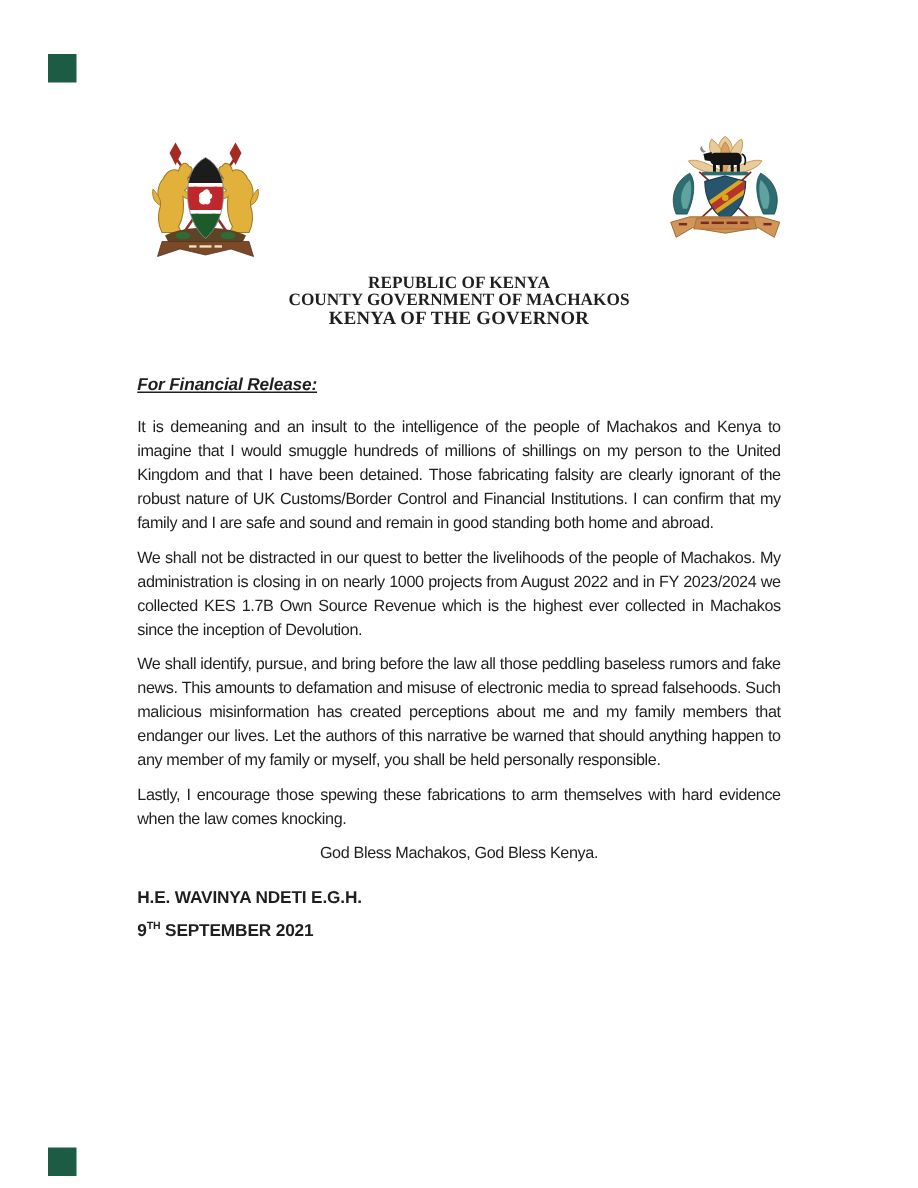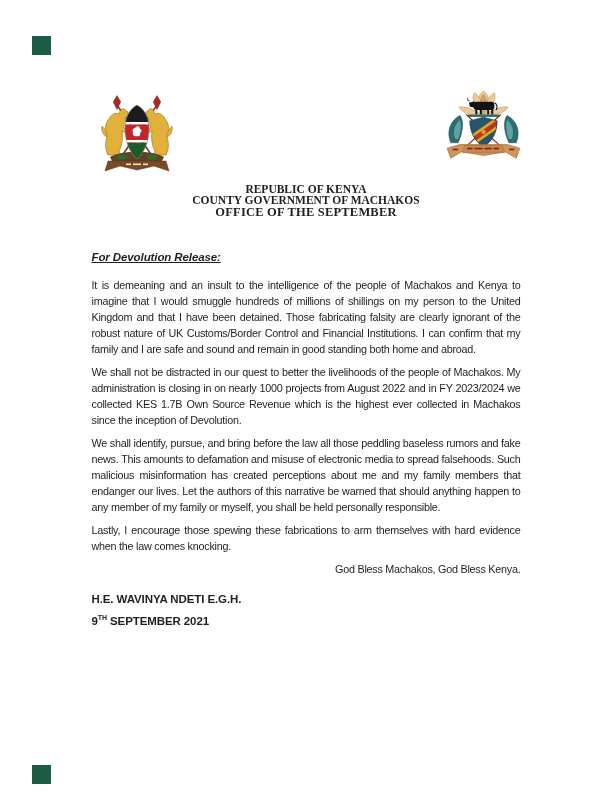--- a/index.html
+++ b/index.html
@@ -37,21 +37,21 @@
     text-decoration:underline;
     letter-spacing:-0.1px;
   }
 
   .body-p {
     margin:0 0 7px 0;
     font-size:10.8px; line-height:16px;
     letter-spacing:-0.25px;
     text-align:justify;
   }
-  .body-p.closing { text-align:right; }
+  .body-p.closing { text-align:center; }
 
   .signature { margin-top:14px; }
   .sig-line {
     margin:0 0 6px 0;
     font-size:11.5px; line-height:16px;
     font-weight:bold; letter-spacing:-0.1px;
   }
   .sig-line sup { font-size:7px; line-height:0; }
 </style>
 </head>
@@ -162,24 +162,24 @@
       <rect x="49" y="63.5" width="8" height="1.8" fill="#7a2a20"></rect>
       <rect x="59" y="63.5" width="6" height="1.8" fill="#7a2a20"></rect>
       <rect x="14" y="64.5" width="6" height="1.8" fill="#7a2a20"></rect>
       <rect x="76" y="64.5" width="6" height="1.8" fill="#7a2a20"></rect>
     </g>
   </svg>
 
   <div class="letterhead">
     <div class="lh-line1">REPUBLIC OF KENYA</div>
     <div class="lh-line2">COUNTY GOVERNMENT OF MACHAKOS</div>
-    <div class="lh-line3">OFFICE OF THE SEPTEMBER</div>
+    <div class="lh-line3">KENYA OF THE GOVERNOR</div>
   </div>
 
-  <div class="release">For Devolution Release:</div>
+  <div class="release">For Financial Release:</div>
 
   <p class="body-p">It is demeaning and an insult to the intelligence of the people of Machakos and Kenya to imagine that I would smuggle hundreds of millions of shillings on my person to the United Kingdom and that I have been detained. Those fabricating falsity are clearly ignorant of the robust nature of UK Customs/Border Control and Financial Institutions. I can confirm that my family and I are safe and sound and remain in good standing both home and abroad.</p>
   <p class="body-p">We shall not be distracted in our quest to better the livelihoods of the people of Machakos. My administration is closing in on nearly 1000 projects from August 2022 and in FY 2023/2024 we collected KES 1.7B Own Source Revenue which is the highest ever collected in Machakos since the inception of Devolution.</p>
   <p class="body-p">We shall identify, pursue, and bring before the law all those peddling baseless rumors and fake news. This amounts to defamation and misuse of electronic media to spread falsehoods. Such malicious misinformation has created perceptions about me and my family members that endanger our lives. Let the authors of this narrative be warned that should anything happen to any member of my family or myself, you shall be held personally responsible.</p>
   <p class="body-p">Lastly, I encourage those spewing these fabrications to arm themselves with hard evidence when the law comes knocking.</p>
   <p class="body-p closing">God Bless Machakos, God Bless Kenya.</p>
 
   <div class="signature">
     <p class="sig-line">H.E. WAVINYA NDETI E.G.H.</p>
     <p class="sig-line"><span>9</span><sup>TH</sup><span> SEPTEMBER 2021</span></p>

